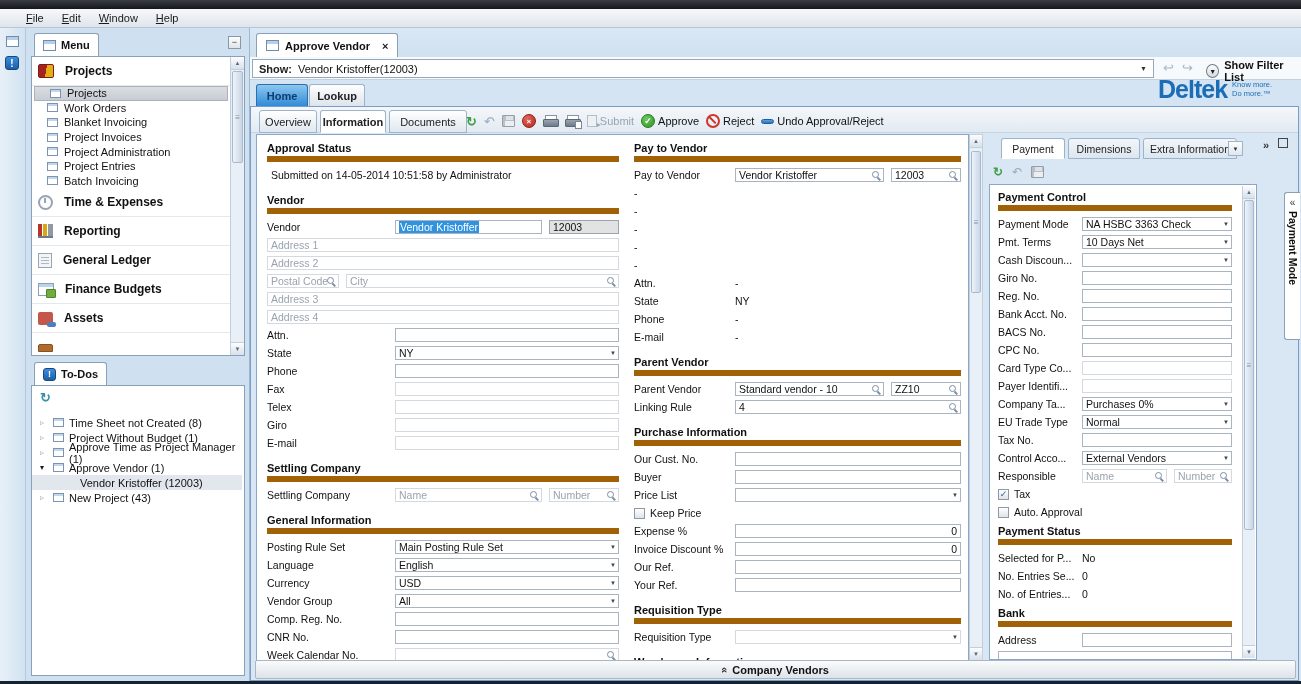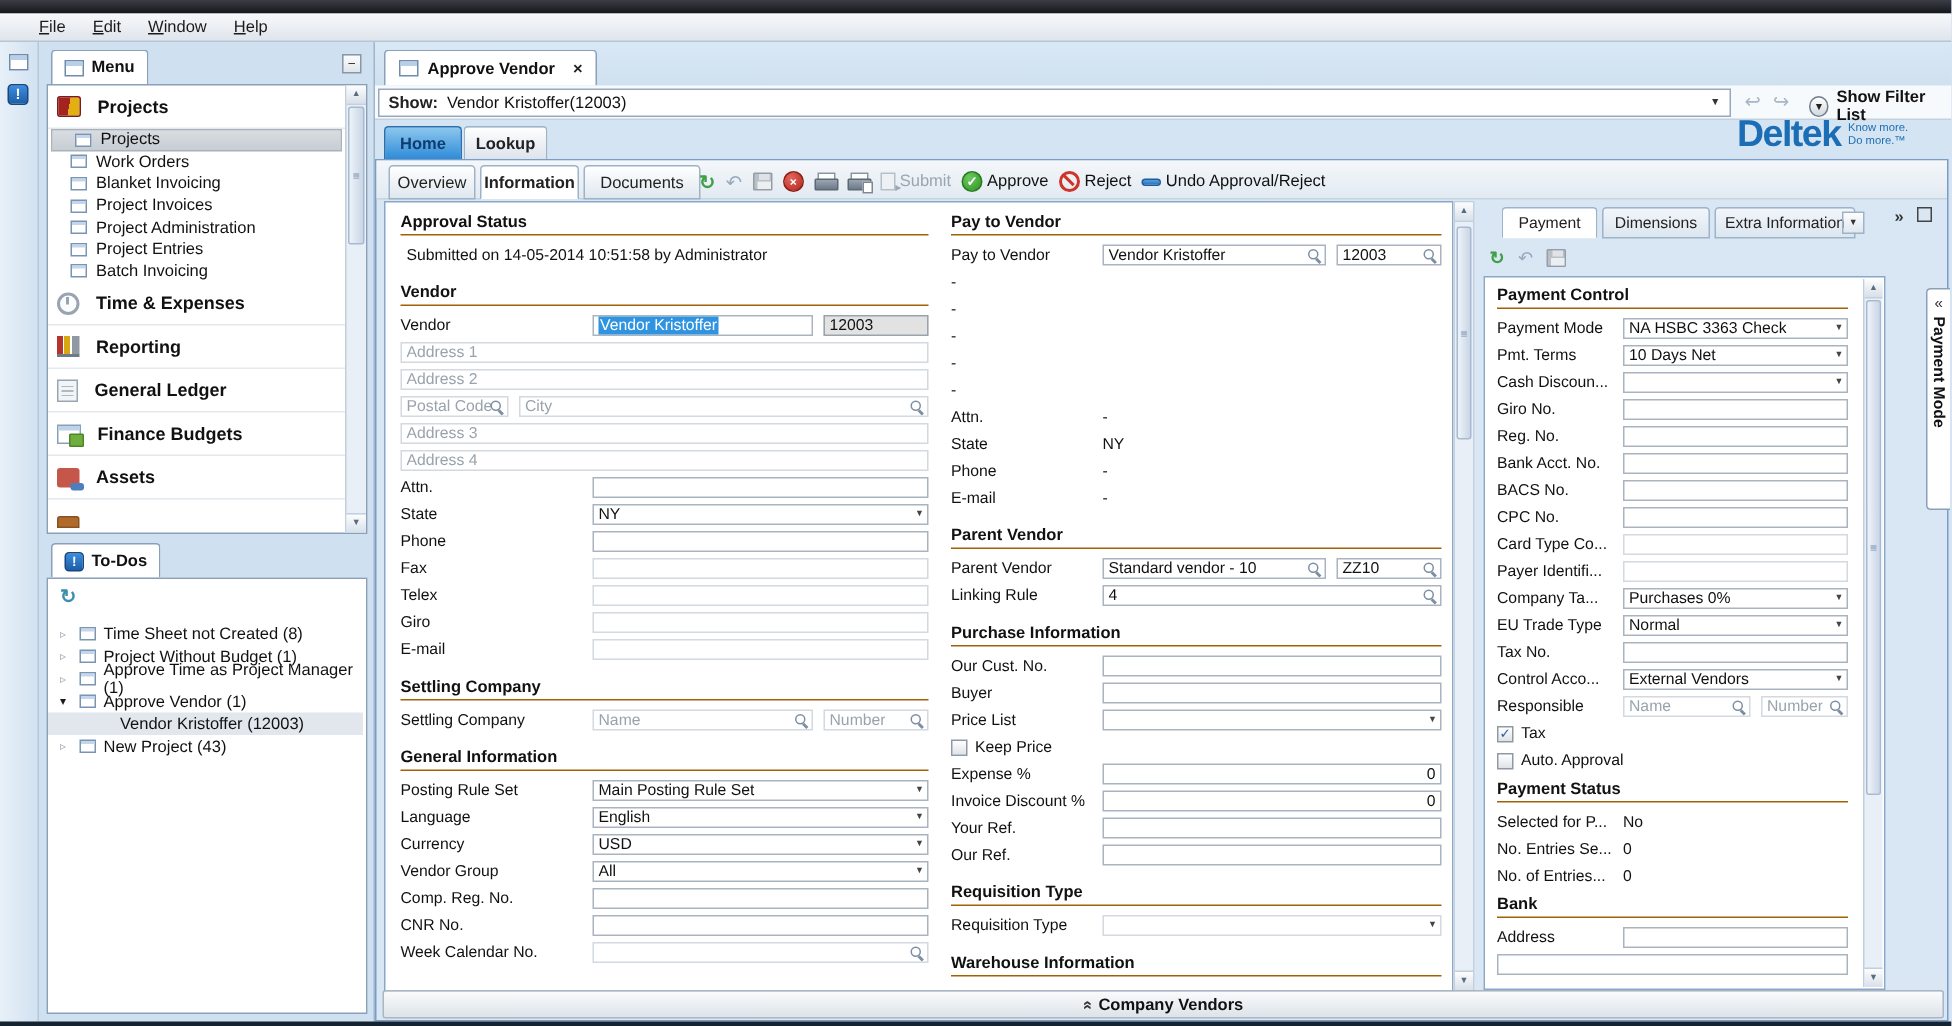--- a/index.html
+++ b/index.html
@@ -117,21 +117,21 @@
   .tool-strip { position:absolute; left:215px; top:3px; height:22px; display:flex; align-items:center; gap:7px; }
   .tb-label { font-size:11px; color:#111; margin-left:3px; }
   .tb-label.dis { color:#98a5b3; }
   .tb-group { display:flex; align-items:center; }
 
   
   .form-area { position:absolute; left:5px; top:27px; width:713px; height:527px; background:#fff; border:1px solid #8aa6c8; overflow:hidden; }
   .fcol { position:absolute; top:7px; }
   .col-left { left:10px; width:352px; }
   .col-mid { left:377px; width:327px; }
-  .sec-title { font-weight:bold; font-size:11px; border-bottom:1px solid #a16207; padding-bottom:2px; margin:12px 0 6px 0; }
+  .sec-title { font-weight:bold; font-size:11px; border-bottom:6px solid #a16207; padding-bottom:2px; margin:12px 0 6px 0; }
   .fcol > .sec-title:first-child { margin-top:0; }
   .frow { display:flex; align-items:center; height:14px; margin-bottom:4px; }
   .status-line { font-size:10.5px; padding-left:4px; height:14px; }
   .flabel { font-size:10.5px; flex:none; }
   .farea { flex:1; display:flex; align-items:center; gap:7px; }
   .fvalue { font-size:10.5px; }
   .ctl { flex:1; height:14px; border:1px solid #aab4c0; background:#fff; display:flex; align-items:center; padding:0 3px; font-size:10.5px; position:relative; min-width:0; }
   .ctl.dis { border-color:#d3d9df; }
   .ctl.boxdis { background:#e2e2e2; border-color:#9aa4ae; }
   .ctl.select { padding-right:12px; }
@@ -680,29 +680,29 @@
           </div>
           <div class="frow">
             <span class="flabel" style="width: 101px;">Invoice Discount %</span>
             <span class="farea">
               <span class="ctl num">
                 <span class="ctl-text">0</span>
               </span>
             </span>
           </div>
           <div class="frow">
+            <span class="flabel" style="width: 101px;">Our Ref.</span>
+            <span class="farea">
+              <span class="ctl">
+                <span class="ctl-text"></span>
+              </span>
+            </span>
+          </div>
+          <div class="frow">
             <span class="flabel" style="width: 101px;">Your Ref.</span>
-            <span class="farea">
-              <span class="ctl">
-                <span class="ctl-text"></span>
-              </span>
-            </span>
-          </div>
-          <div class="frow">
-            <span class="flabel" style="width: 101px;">Our Ref.</span>
             <span class="farea">
               <span class="ctl">
                 <span class="ctl-text"></span>
               </span>
             </span>
           </div>
           <div class="sec-title">Requisition Type</div>
           <div class="frow">
             <span class="flabel" style="width: 101px;">Requisition Type</span>
             <span class="farea">

